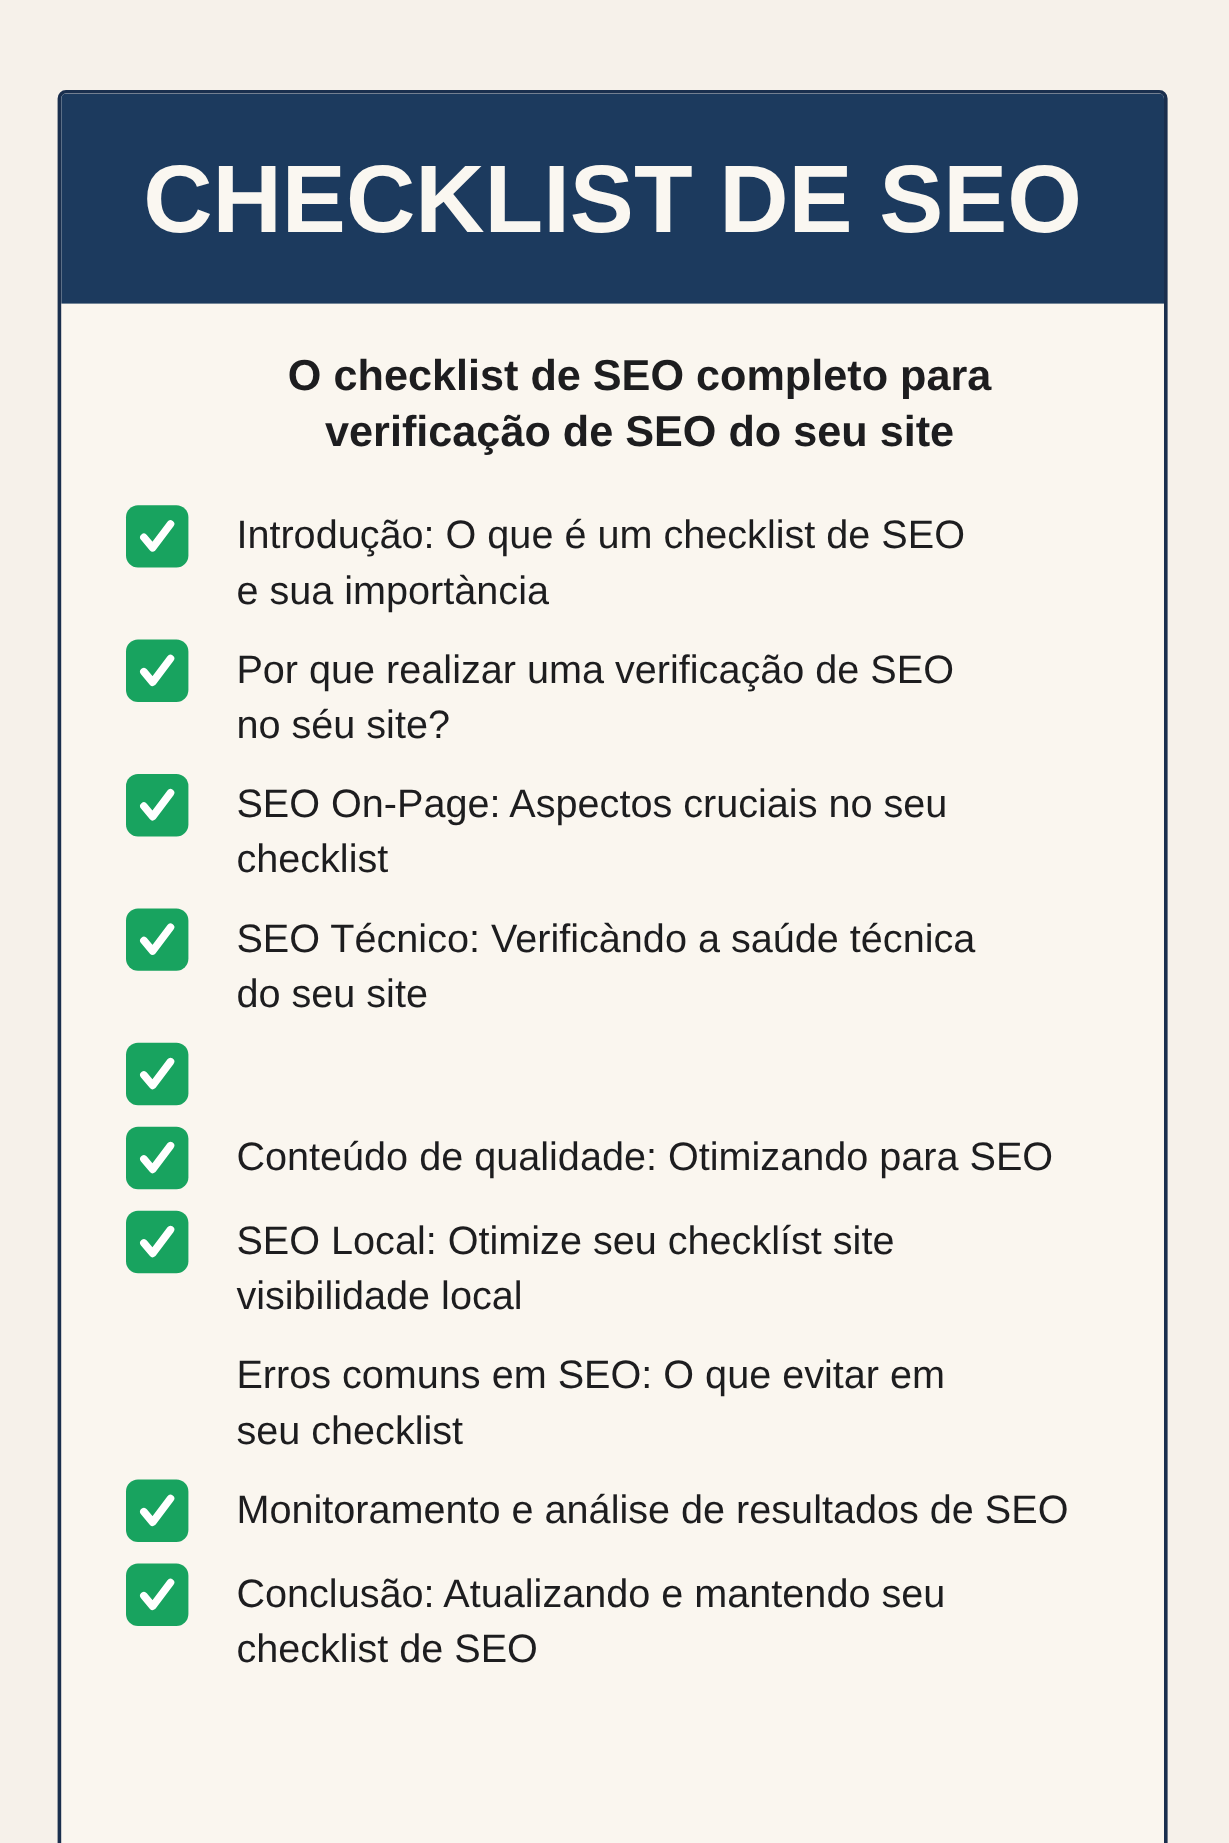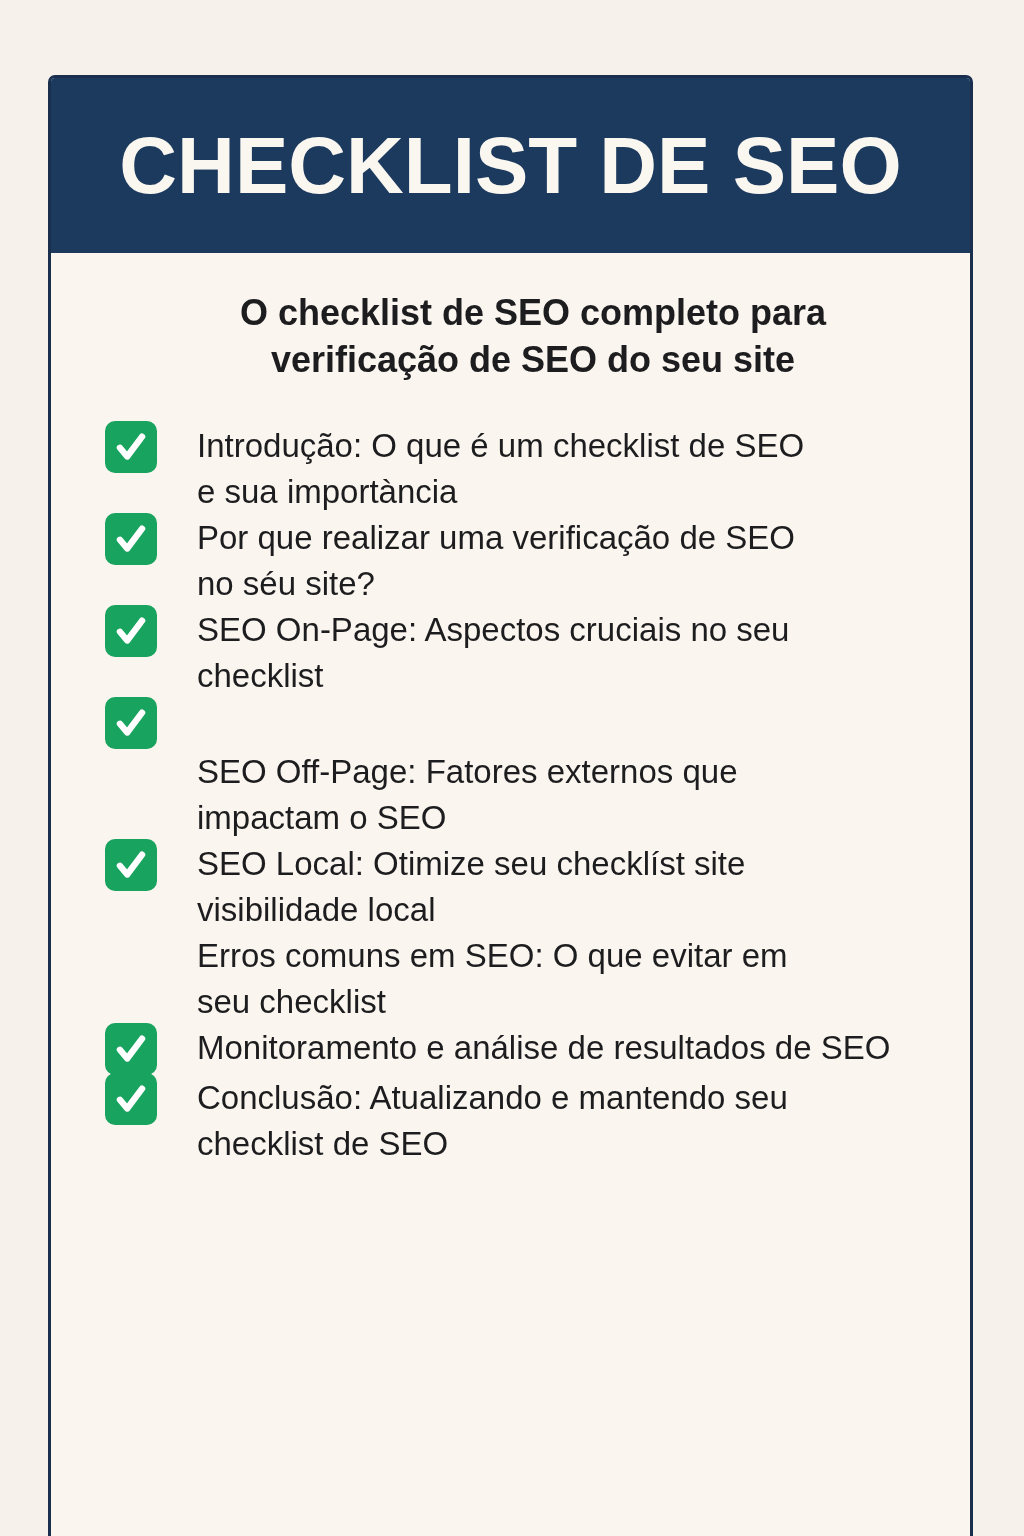--- a/index.html
+++ b/index.html
@@ -50,21 +50,21 @@
     line-height: 47px;
     white-space: pre-line;
     padding-left: 45px;
   }
   .checklist {
     margin-top: 40px;
     padding-left: 54px;
     padding-right: 20px;
     display: flex;
     flex-direction: column;
-    gap: 0;
+    gap: 20px;
   }
   .item {
     display: flex;
     align-items: flex-start;
   }
   .checkbox {
     flex: 0 0 52px;
     width: 52px; height: 52px;
     margin-top: -2px;
     background: var(--green);
@@ -118,39 +118,47 @@
   <div class="item">
     <span class="checkbox">
       <svg viewBox="0 0 24 24" aria-hidden="true">
         <path d="M5 12.5l4.6 5.5L19 5.5" fill="none" stroke="#ffffff" stroke-width="4" stroke-linecap="round" stroke-linejoin="round"></path>
       </svg>
     </span>
     <span class="item-text">SEO On-Page: Aspectos cruciais no seu
 checklist</span>
   </div>
 
+  <div class="item">
+    <span class="checkbox">
+      <svg viewBox="0 0 24 24" aria-hidden="true">
+        <path d="M5 12.5l4.6 5.5L19 5.5" fill="none" stroke="#ffffff" stroke-width="4" stroke-linecap="round" stroke-linejoin="round"></path>
+      </svg>
+    </span>
+    <span class="item-text">SEO Técnico: Verificàndo a saúde técnica
+do seu site</span>
+  </div>
 
   <div class="item">
     <span class="checkbox">
       <svg viewBox="0 0 24 24" aria-hidden="true">
         <path d="M5 12.5l4.6 5.5L19 5.5" fill="none" stroke="#ffffff" stroke-width="4" stroke-linecap="round" stroke-linejoin="round"></path>
       </svg>
     </span>
   </div>
 
-
   <div class="item">
-    <span class="checkbox hidden-box">
+    <span class="checkbox">
       <svg viewBox="0 0 24 24" aria-hidden="true">
         <path d="M5 12.5l4.6 5.5L19 5.5" fill="none" stroke="#ffffff" stroke-width="4" stroke-linecap="round" stroke-linejoin="round"></path>
       </svg>
     </span>
-    <span class="item-text">SEO Off-Page: Fatores externos que
-impactam o SEO</span>
+    <span class="item-text">Conteúdo de qualidade: Otimizando para SEO</span>
   </div>
+
 
   <div class="item">
     <span class="checkbox">
       <svg viewBox="0 0 24 24" aria-hidden="true">
         <path d="M5 12.5l4.6 5.5L19 5.5" fill="none" stroke="#ffffff" stroke-width="4" stroke-linecap="round" stroke-linejoin="round"></path>
       </svg>
     </span>
     <span class="item-text">SEO Local: Otimize seu checklíst site
 visibilidade local</span>
   </div>

